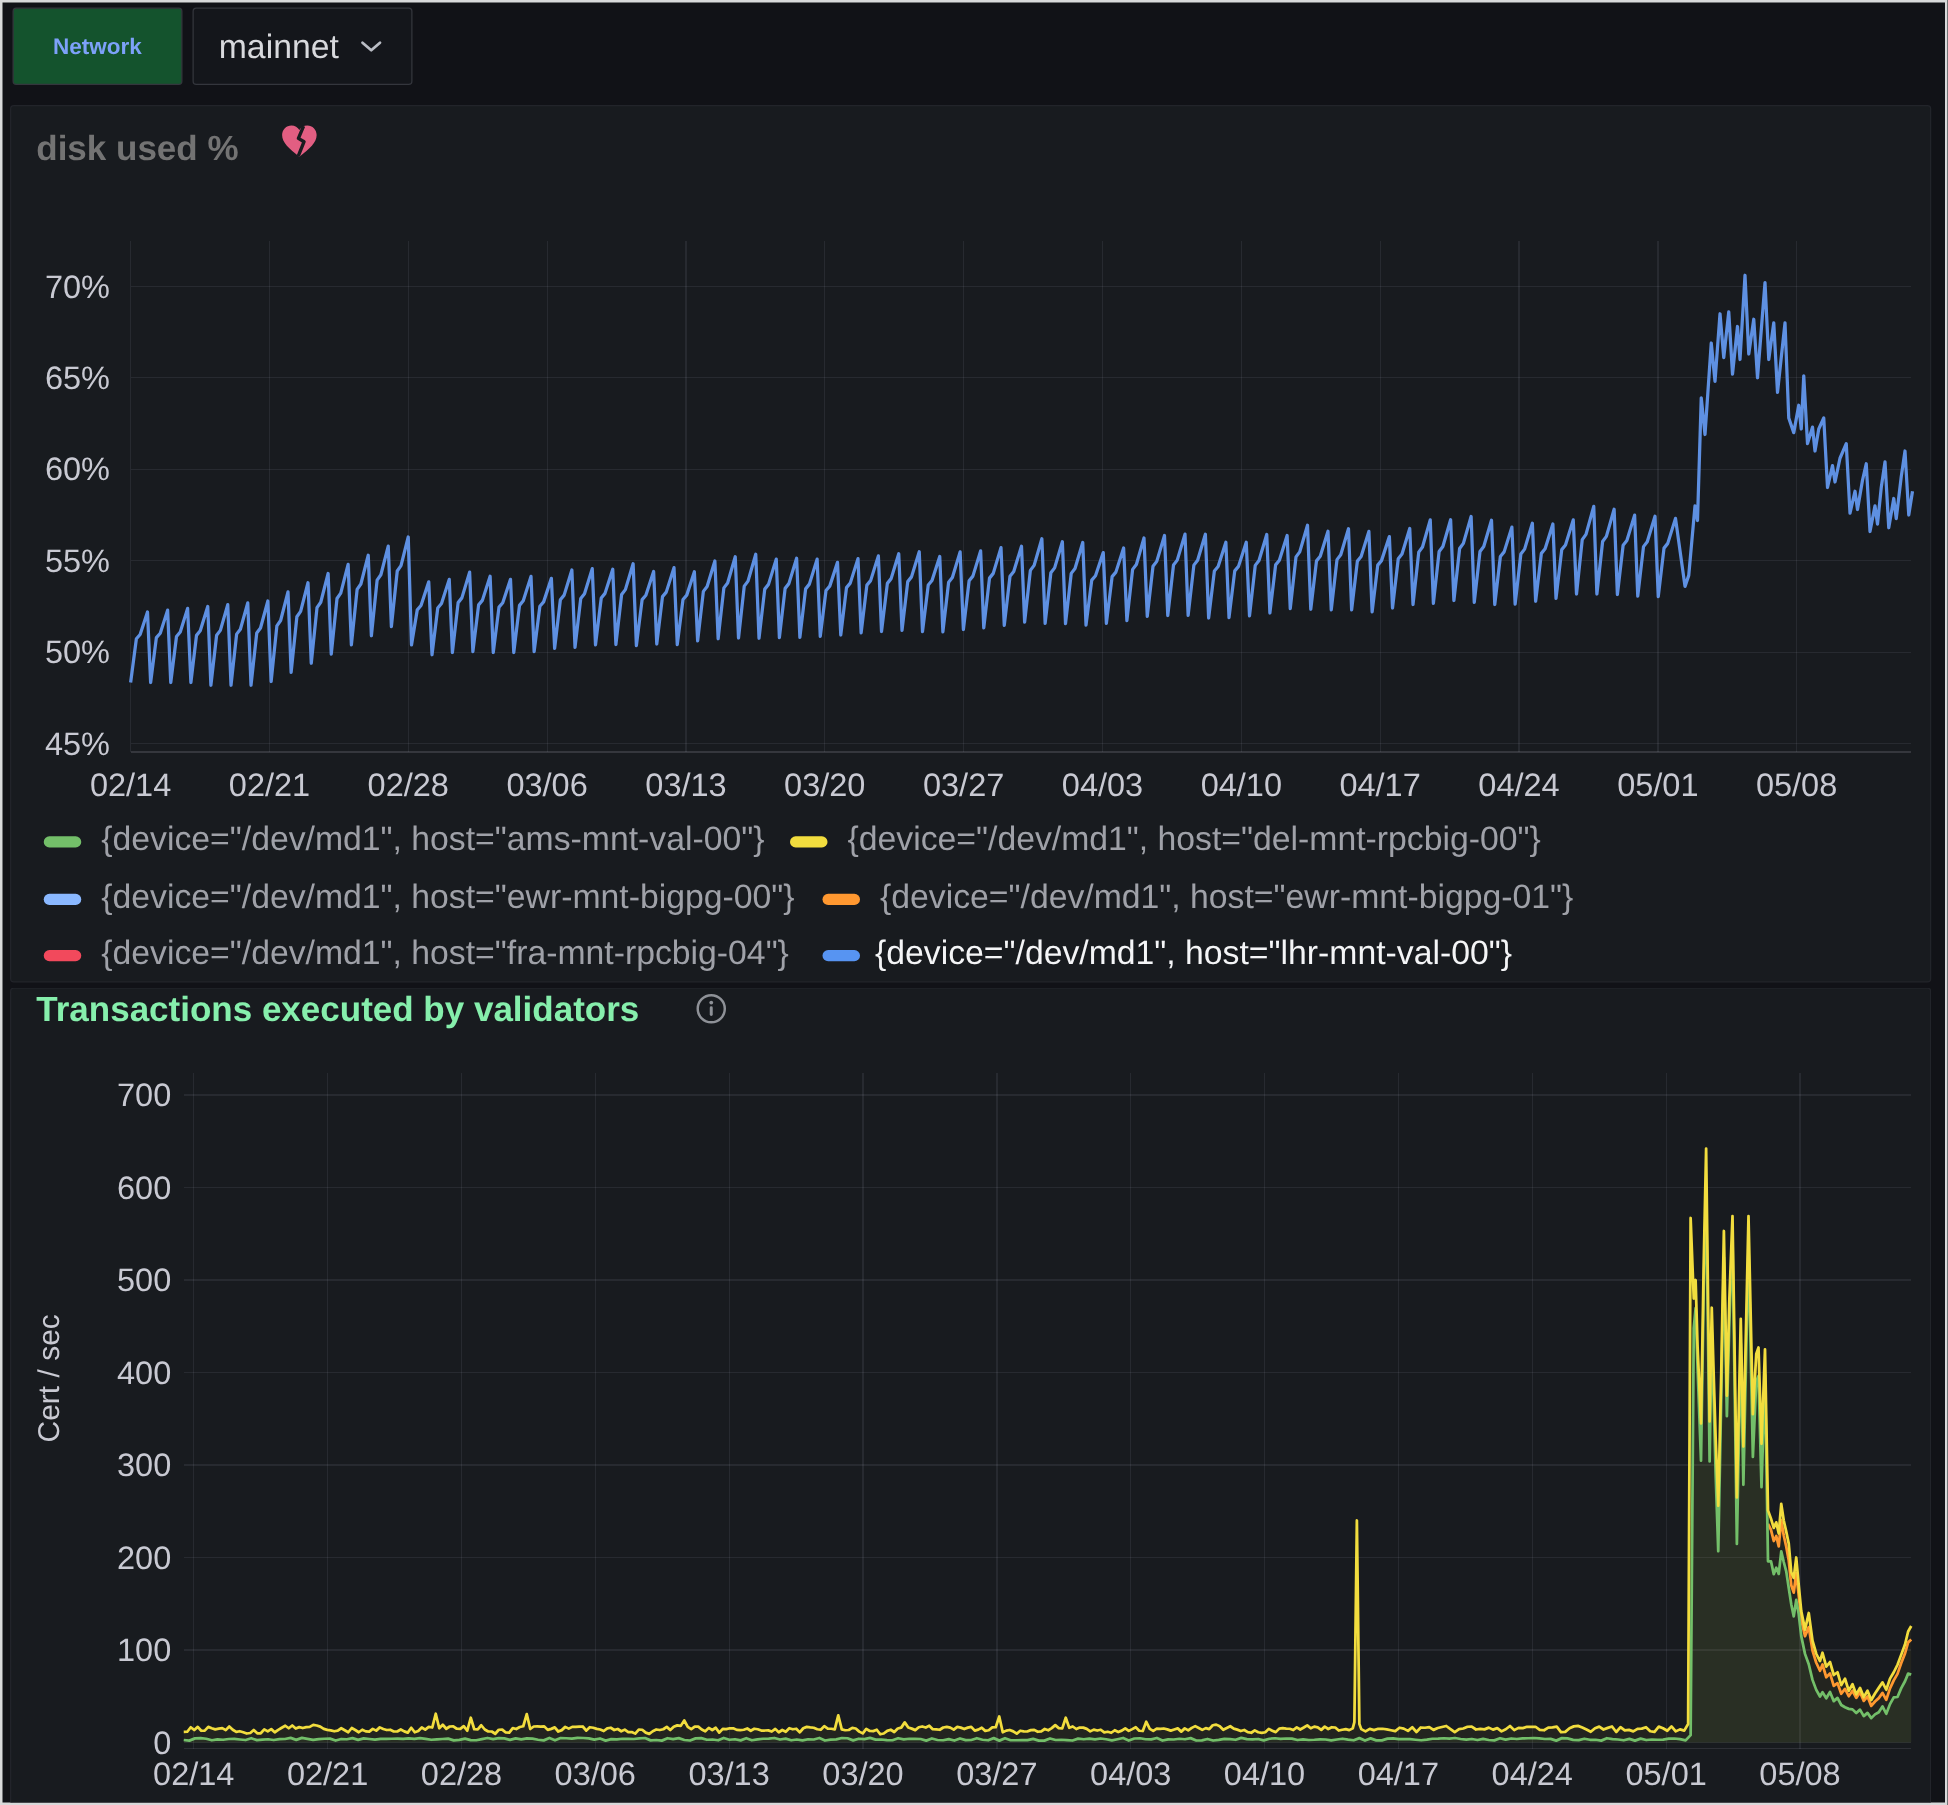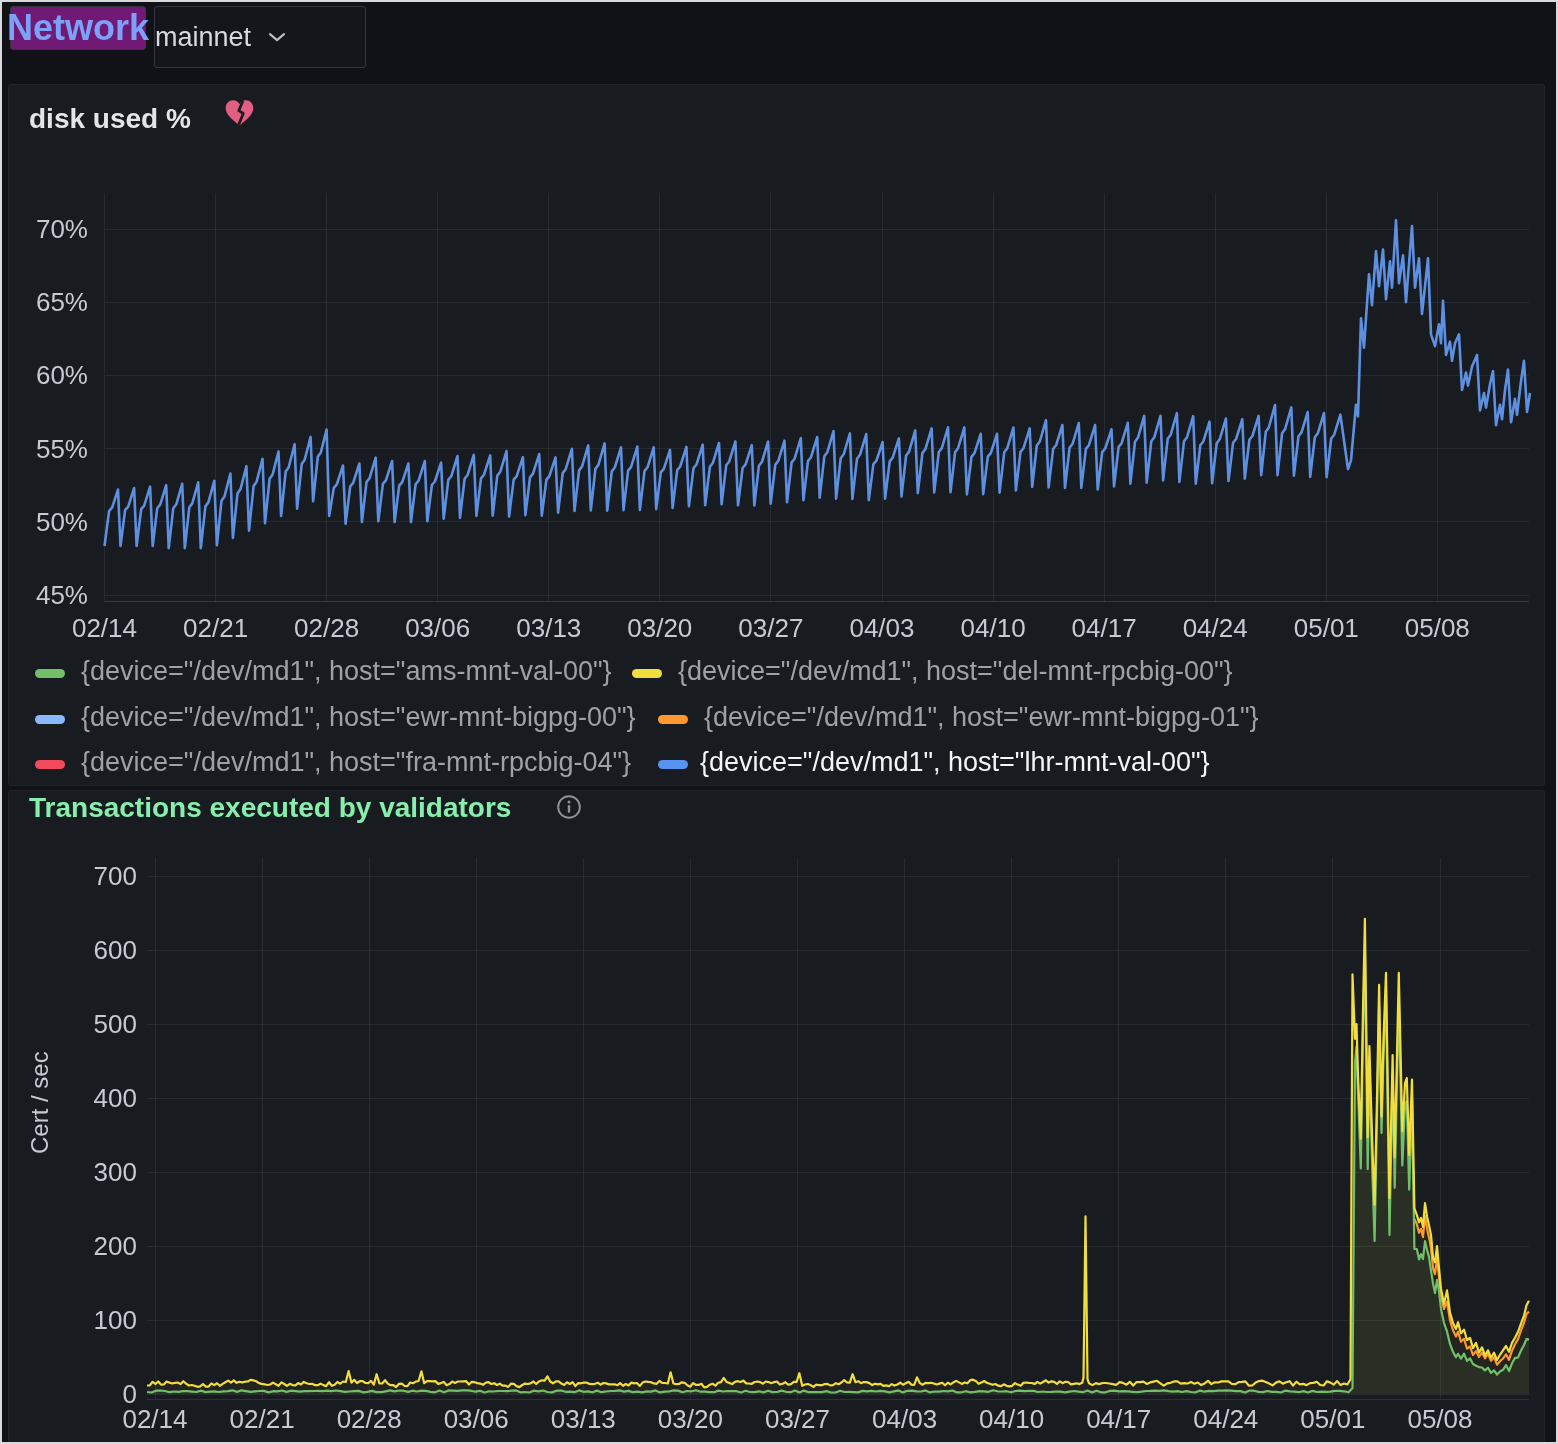--- a/index.html
+++ b/index.html
@@ -1,28 +1,28 @@
 <!DOCTYPE html>
 <html><head><meta charset="utf-8"><style>
 * { margin:0; padding:0; box-sizing:border-box; }
 html,body { width:1558px; height:1444px; background:#111217; overflow:hidden;
   font-family:"Liberation Sans", sans-serif; }
 #frame { position:absolute; inset:0; border:2px solid #d8d9da; }
 .box { position:absolute; border:1px solid #34363d; border-radius:3px; }
-#varlabel { left:10px; top:6px; width:136px; height:44px; background:#701a75;
-  color:#7da1f8; font-size:36px; font-weight:600; display:flex; align-items:center;
+#varlabel { left:10px; top:6px; width:136px; height:62px; background:#14532d;
+  color:#7da1f8; font-size:18px; font-weight:600; display:flex; align-items:center;
   justify-content:center; }
-#varvalue { left:154px; top:6px; width:212px; height:62px; background:#14161b;
-  color:#d8d9dd; font-size:27px; display:flex; align-items:center; }
+#varvalue { left:154px; top:6px; width:176px; height:62px; background:#14161b;
+  color:#d8d9dd; font-size:27px; display:flex; align-items:center; padding-left:20px; }
 #varvalue .chev { margin-left:16px; display:flex; align-items:center; }
 .panel { position:absolute; left:8px; width:1537px; background:#181b1f;
   border:1px solid #22242a; border-radius:3px; }
 #p1 { top:84px; height:702px; }
 #p2 { top:790px; height:652px; border-bottom:none; border-bottom-left-radius:0; border-bottom-right-radius:0; }
-.ptitle { position:absolute; color:#e5e5e5; font-size:28px; font-weight:600; }
+.ptitle { position:absolute; color:#737373; font-size:28px; font-weight:600; }
 svg.chart { position:absolute; left:0; top:0; }
 svg .grid line { stroke:rgba(204,204,220,0.09); stroke-width:1; shape-rendering:crispEdges; }
 svg text.ax { fill:#c8c9d2; font-size:26px; font-family:"Liberation Sans",sans-serif; }
 .lmark { position:absolute; width:30px; height:9px; border-radius:5px; }
 .ltxt { position:absolute; color:#9fa1a8; font-size:27px; transform:translateY(-54%); white-space:pre; }
 .ltxt.white { color:#f4f5f7; }
 #certlab { position:absolute; left:16px; top:1116px; color:#c8c9d2; font-size:24px;
   transform:rotate(-90deg); transform-origin:center; white-space:nowrap; width:48px; text-align:center; }
 </style></head><body>
 <div id="frame"></div>

